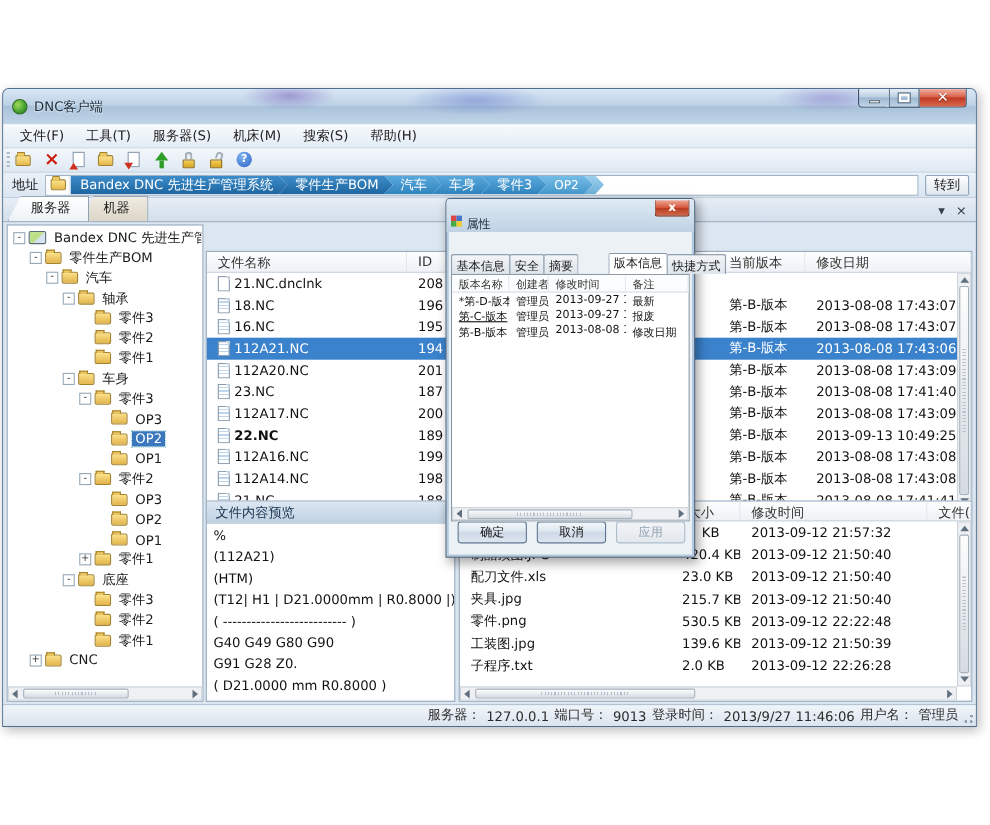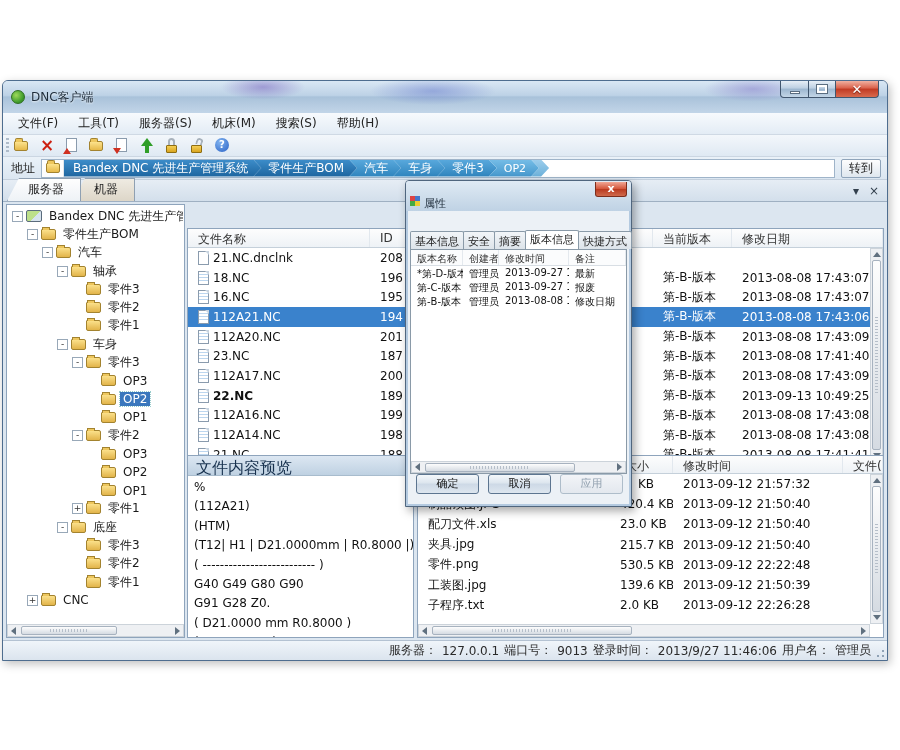--- a/index.html
+++ b/index.html
@@ -131,21 +131,21 @@
   .lrow { height:19.7px; display:flex; align-items:center; font-size:12px; color:#111; }
   .lrow.selected { background:#3a82cc; color:#fff; }
   .lcell { padding-left:10px; overflow:hidden; white-space:nowrap; display:flex; align-items:center; gap:4px; }
   .pic { width:11px; height:14px; flex:0 0 11px; background:#fff; border:1px solid #8a9bad; position:relative; }
   .pic.nc { background:linear-gradient(#fff 2px,#bcd6ef 2px 3px,#fff 3px 5px,#bcd6ef 5px 6px,#fff 6px 8px,#bcd6ef 8px 9px,#fff 9px); }
   .pic::after { content:""; position:absolute; right:-1px; top:-1px; border-style:solid; border-width:0 4px 4px 0; border-color:transparent #c8d4e0 transparent transparent; }
 
   
   .preview { position:absolute; left:0; top:251px; width:227px; bottom:0; background:#fff; border:1px solid #8ea4bc; overflow:hidden; }
   .pv-header { height:20px; background:linear-gradient(180deg,#dce7f2,#bfd1e2); border-bottom:1px solid #a8bccd;
-        font-size:16px; color:#17314e; padding:2px 0 0 8px; }
+        font-size:12px; color:#17314e; padding:2px 0 0 8px; }
   .pv-body { padding:2px 6px; font-size:12px; color:#111; line-height:19.4px; white-space:pre; overflow:hidden; }
 
   
   .related { position:absolute; left:230px; top:251px; right:0; bottom:0; background:#fff; border:1px solid #8ea4bc; overflow:hidden; }
   .related .lrows { top:18px; }
   .rrow { height:20.2px; display:flex; align-items:center; font-size:12px; color:#111; }
   .rcell { padding-left:10px; overflow:hidden; white-space:nowrap; }
   .rrow.peek .size-cell { padding-left:28px; }
 
   
@@ -159,21 +159,21 @@
   .dlg-icon b:nth-child(1){background:#d44;} .dlg-icon b:nth-child(2){background:#47c;}
   .dlg-icon b:nth-child(3){background:#4a4;} .dlg-icon b:nth-child(4){background:#ec3;}
   .dlg-title-text { font-size:11px; color:#1c2a38; }
   .dlg-close { position:absolute; right:4px; top:1px; width:32px; height:15px; border:1px solid #7c2d1c; border-top:none;
         border-radius:0 0 3px 3px; background:linear-gradient(180deg,#f0a694,#d4573c 48%,#b93a20 52%,#d06a4c);
         color:#fff; font-size:11px; font-weight:bold; text-align:center; line-height:14px; }
   .dlg-body { flex:1; padding:20px 4px 2px 4px; display:flex; flex-direction:column; }
   .dlg-tabs { display:flex; height:18px; }
   .dtab { font-size:11px; color:#222; padding:2px 4px 0 4px; border:1px solid #8a9aa8; border-bottom:none;
         border-radius:2px 2px 0 0; background:linear-gradient(180deg,#f2f5f8,#dde4ea); margin-right:-1px; white-space:nowrap; }
-  .dtab.active { background:#fff; position:relative; z-index:2; padding-top:1px; height:19px; margin-top:-1px; }
+  .dtab.active { background:#fff; position:relative; z-index:2; padding-top:1px; height:19px; margin-top:-1px;margin-left:28px; }
   .dlg-page { flex:1; background:#fff; border:1px solid #8a9aa8; position:relative; overflow:hidden; }
   .vt-header { display:flex; height:16px; border-bottom:1px solid #d8dee4; background:#fbfcfd; }
   .vt-hcell { font-size:10px; color:#333; padding:2px 0 0 6px; border-right:1px solid #e4e9ee; white-space:nowrap; overflow:hidden; }
   .vt-row { display:flex; height:14px; }
   .vt-cell { font-size:10px; color:#111; padding:1px 0 0 6px; white-space:nowrap; overflow:hidden; }
   .dlg-page .hscroll { height:12px; }
   .dlg-buttons { height:30px; flex:0 0 30px; display:flex; justify-content:flex-end; gap:9px; padding-right:4px; }
   .dbtn { width:63px; height:20px; font-size:11px; color:#111; text-align:center; line-height:18px;
         border:1px solid #5c7590; border-radius:3px; background:linear-gradient(180deg,#f4f8fb,#dce5ee 45%,#cdd9e6 50%,#dde6ef); }
   .dbtn.disabled { color:#93a2b0; border-color:#aebdca; background:linear-gradient(180deg,#f2f4f7,#e3e8ee); }
@@ -668,21 +668,21 @@
             <span class="vt-hcell" style="flex: 1 1 0%;">备注</span>
           </div>
         <div id="vt-rows">
             <div class="vt-row">
               <span class="vt-cell" style="width: 52px; flex: 0 0 52px;">*第-D-版本</span>
               <span class="vt-cell" style="width: 36px; flex: 0 0 36px;">管理员</span>
               <span class="vt-cell" style="width: 70px; flex: 0 0 70px;">2013-09-27 14:...</span>
               <span class="vt-cell" style="flex: 1 1 0%;">最新</span>
             </div>
             <div class="vt-row">
-              <span class="vt-cell" style="width: 52px; flex: 0 0 52px;">第-C-版本</span>
+              <span class="vt-cell" style="width: 52px; flex: 0 0 52px; text-decoration: underline;">第-C-版本</span>
               <span class="vt-cell" style="width: 36px; flex: 0 0 36px;">管理员</span>
               <span class="vt-cell" style="width: 70px; flex: 0 0 70px;">2013-09-27 14:...</span>
               <span class="vt-cell" style="flex: 1 1 0%;">报废</span>
             </div>
             <div class="vt-row">
               <span class="vt-cell" style="width: 52px; flex: 0 0 52px;">第-B-版本</span>
               <span class="vt-cell" style="width: 36px; flex: 0 0 36px;">管理员</span>
               <span class="vt-cell" style="width: 70px; flex: 0 0 70px;">2013-08-08 17:...</span>
               <span class="vt-cell" style="flex: 1 1 0%;">修改日期</span>
             </div>

